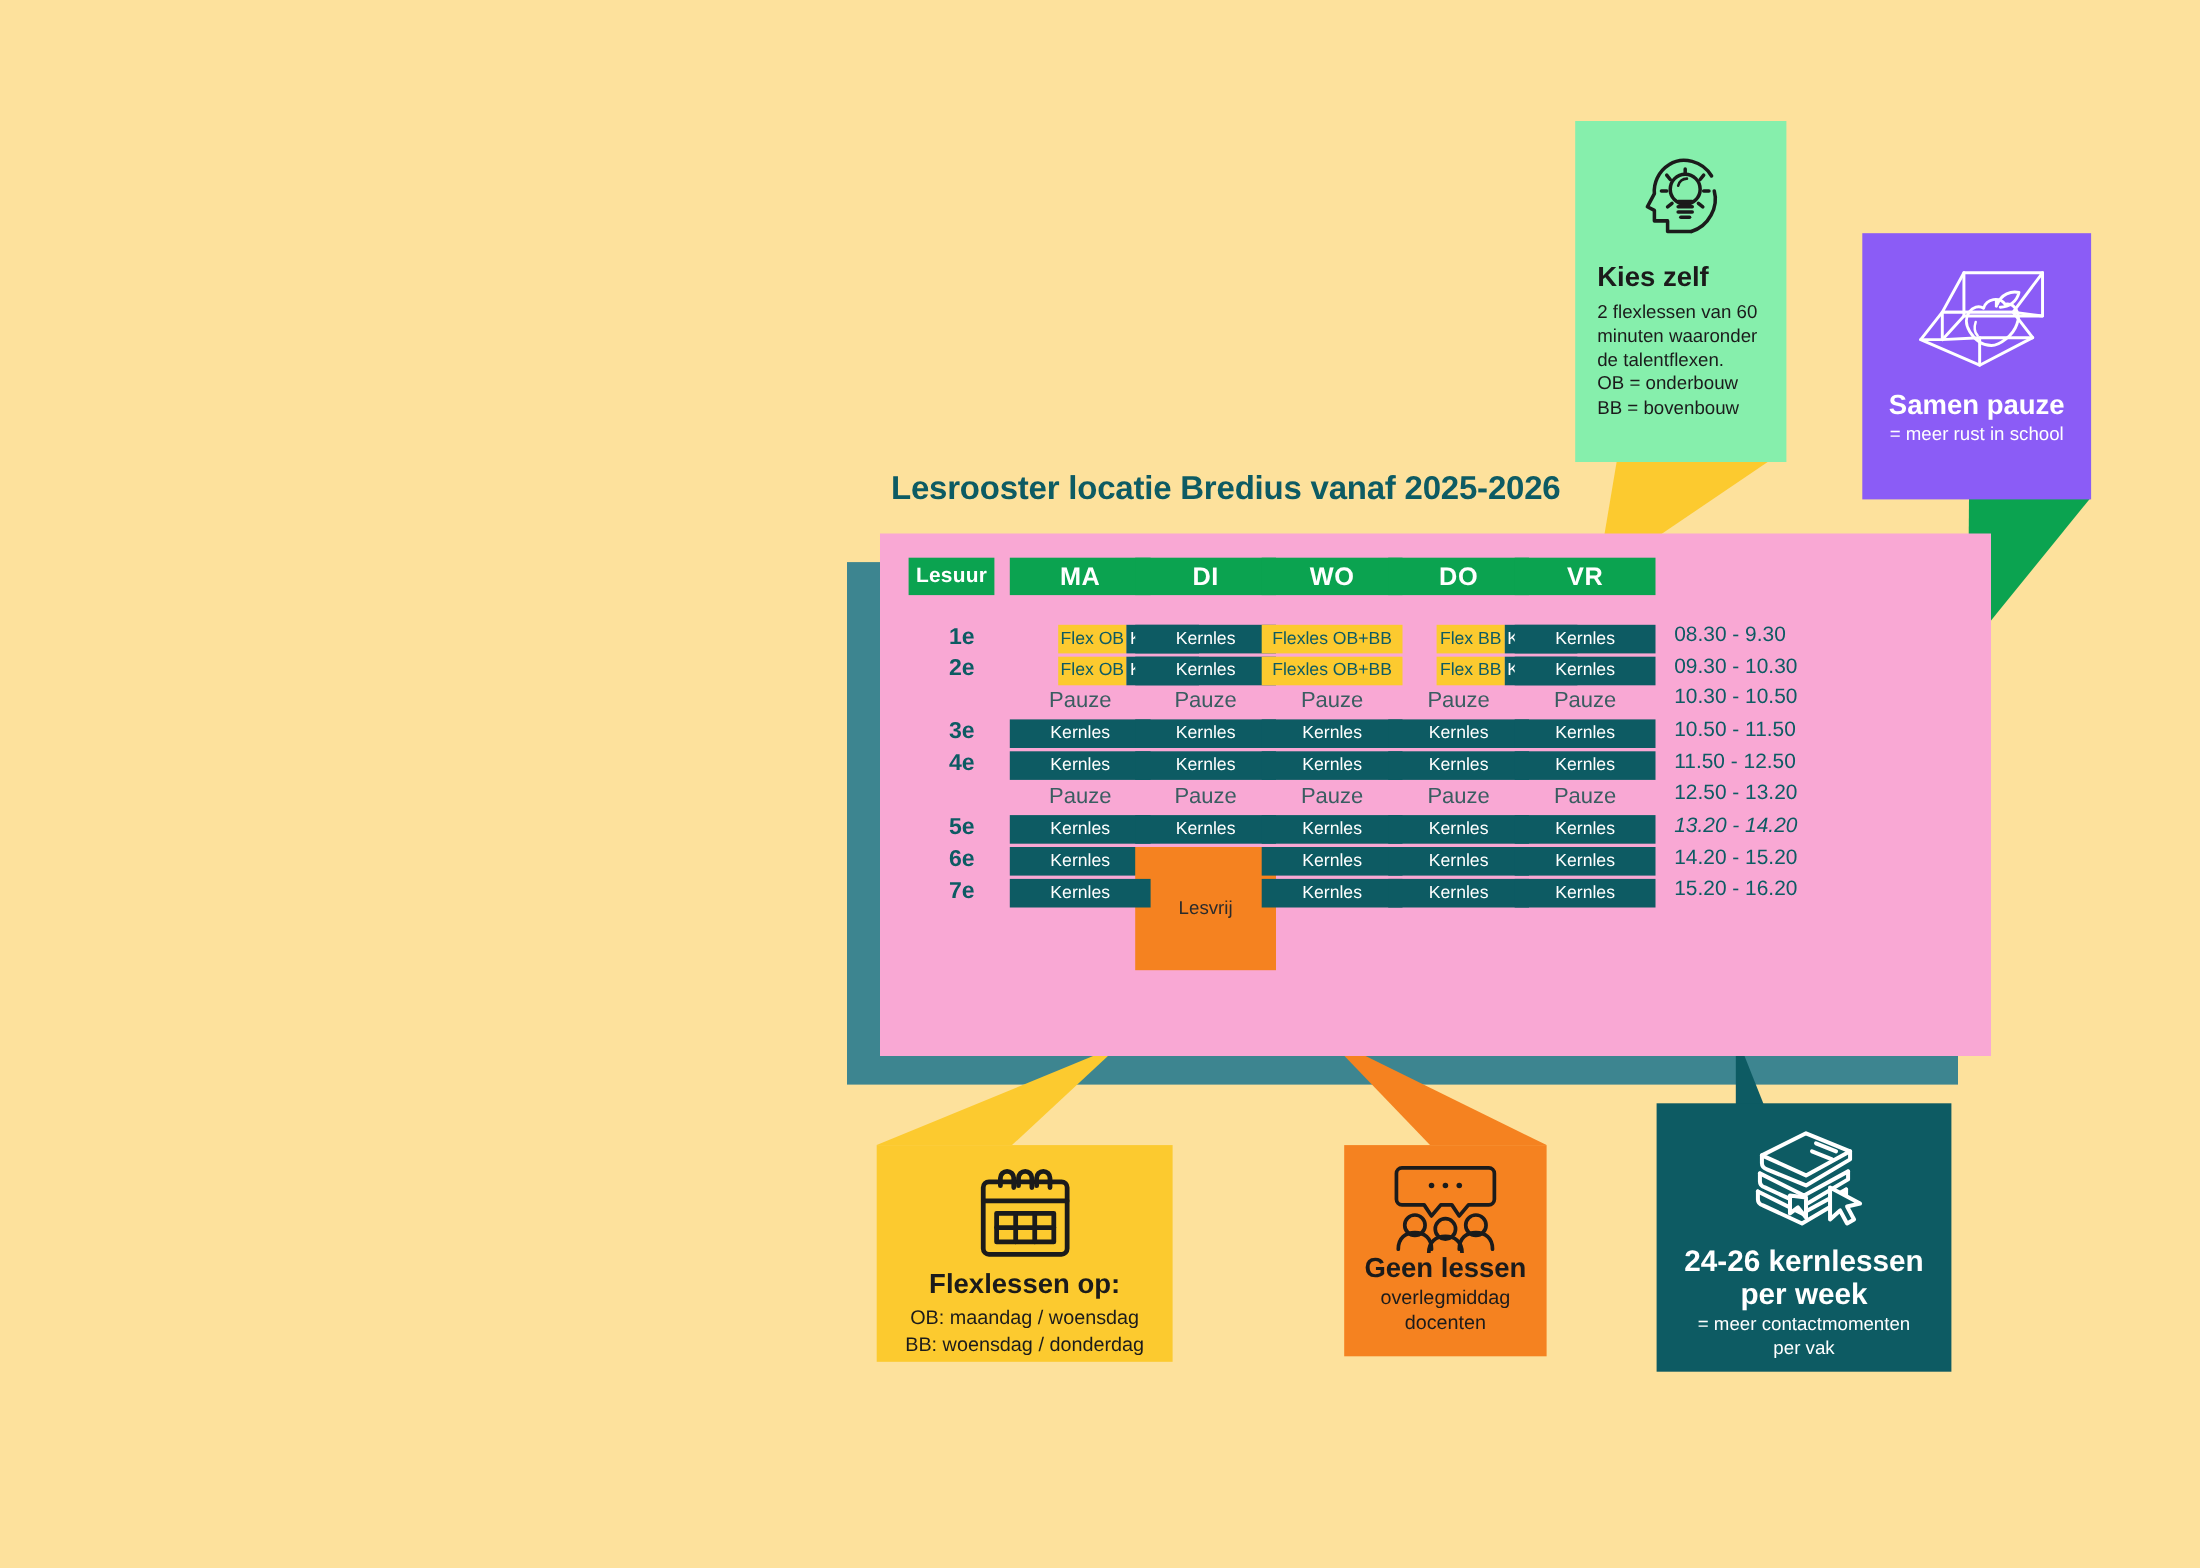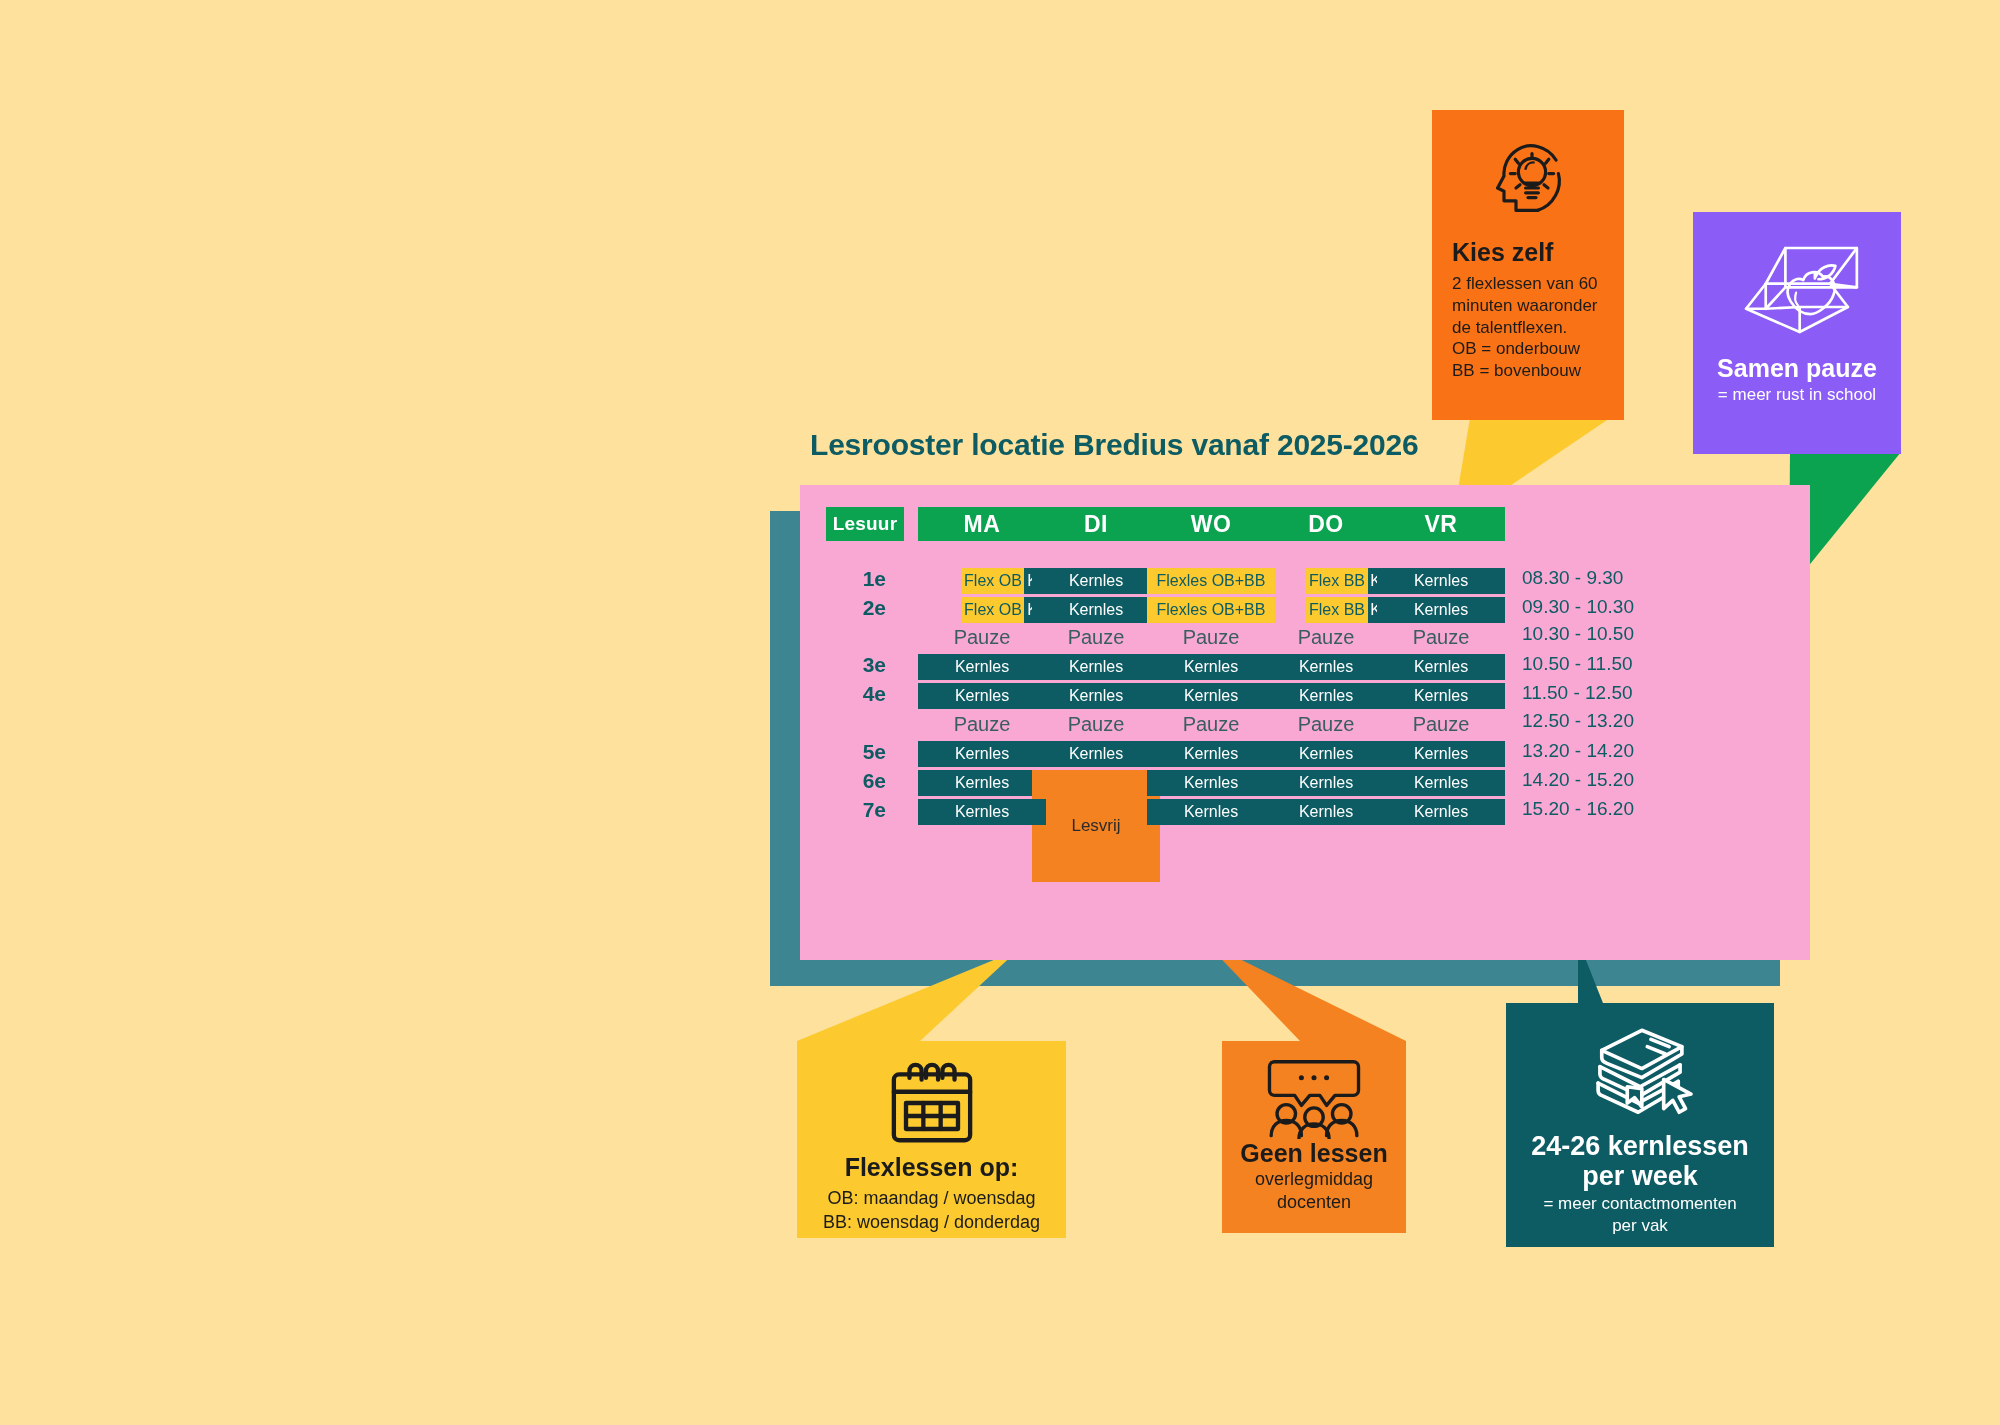--- a/index.html
+++ b/index.html
@@ -66,21 +66,21 @@
   }
 
   
   .callout{position:absolute;box-sizing:border-box;}
   .callout .ctitle{font-weight:bold;}
   .callout .cbody{}
   .icon-wrap{display:block;margin:0 auto;}
 
   #callout-kies-zelf{
     left:1432px;top:110px;width:192px;height:310px;
-    background:#f97316;color:#1b1b1b;padding:22px 20px 0 20px;
+    background:#86efac;color:#1b1b1b;padding:22px 20px 0 20px;
   }
   #callout-kies-zelf .ctitle{font-size:25px;margin:10px 0 6px 0;}
   #callout-kies-zelf .cbody{font-size:17px;line-height:1.28;}
 
   #callout-samen-pauze{
     left:1693px;top:212px;width:208px;height:242px;
     background:#8b5cf6;color:#ffffff;padding:18px 14px 0 14px;text-align:center;
   }
   #callout-samen-pauze .ctitle{font-size:25px;margin:4px 0 2px 0;}
   #callout-samen-pauze .cbody{font-size:17px;}
@@ -206,21 +206,21 @@
           <div class="cell kern" style="left: 462px; top: 314px; width: 128px;">Kernles</div>
           <div class="cell kern" style="left: 577px; top: 314px; width: 128px;">Kernles</div>
         </div>
       <div id="time-col">
           <div class="timecell" style="left: 722px; top: 81px;">08.30 - 9.30</div>
           <div class="timecell" style="left: 722px; top: 110px;">09.30 - 10.30</div>
           <div class="timecell" style="left: 722px; top: 137px;">10.30 - 10.50</div>
           <div class="timecell" style="left: 722px; top: 167px;">10.50 - 11.50</div>
           <div class="timecell" style="left: 722px; top: 196px;">11.50 - 12.50</div>
           <div class="timecell" style="left: 722px; top: 224px;">12.50 - 13.20</div>
-          <div class="timecell" style="left: 722px; top: 254px;">13.20 - 14.20</div>
+          <div class="timecell" style="left: 722px; top: 254px; font-style: italic;">13.20 - 14.20</div>
           <div class="timecell" style="left: 722px; top: 283px;">14.20 - 15.20</div>
           <div class="timecell" style="left: 722px; top: 312px;">15.20 - 16.20</div>
         </div>
 
     </div>
   </div>
 
   <div class="callout" id="callout-kies-zelf">
     <svg class="icon-wrap" width="96" height="96" viewBox="0 0 120 120">
       <g fill="none" stroke="#1b1b1b" stroke-width="4" stroke-linecap="round" stroke-linejoin="round">

